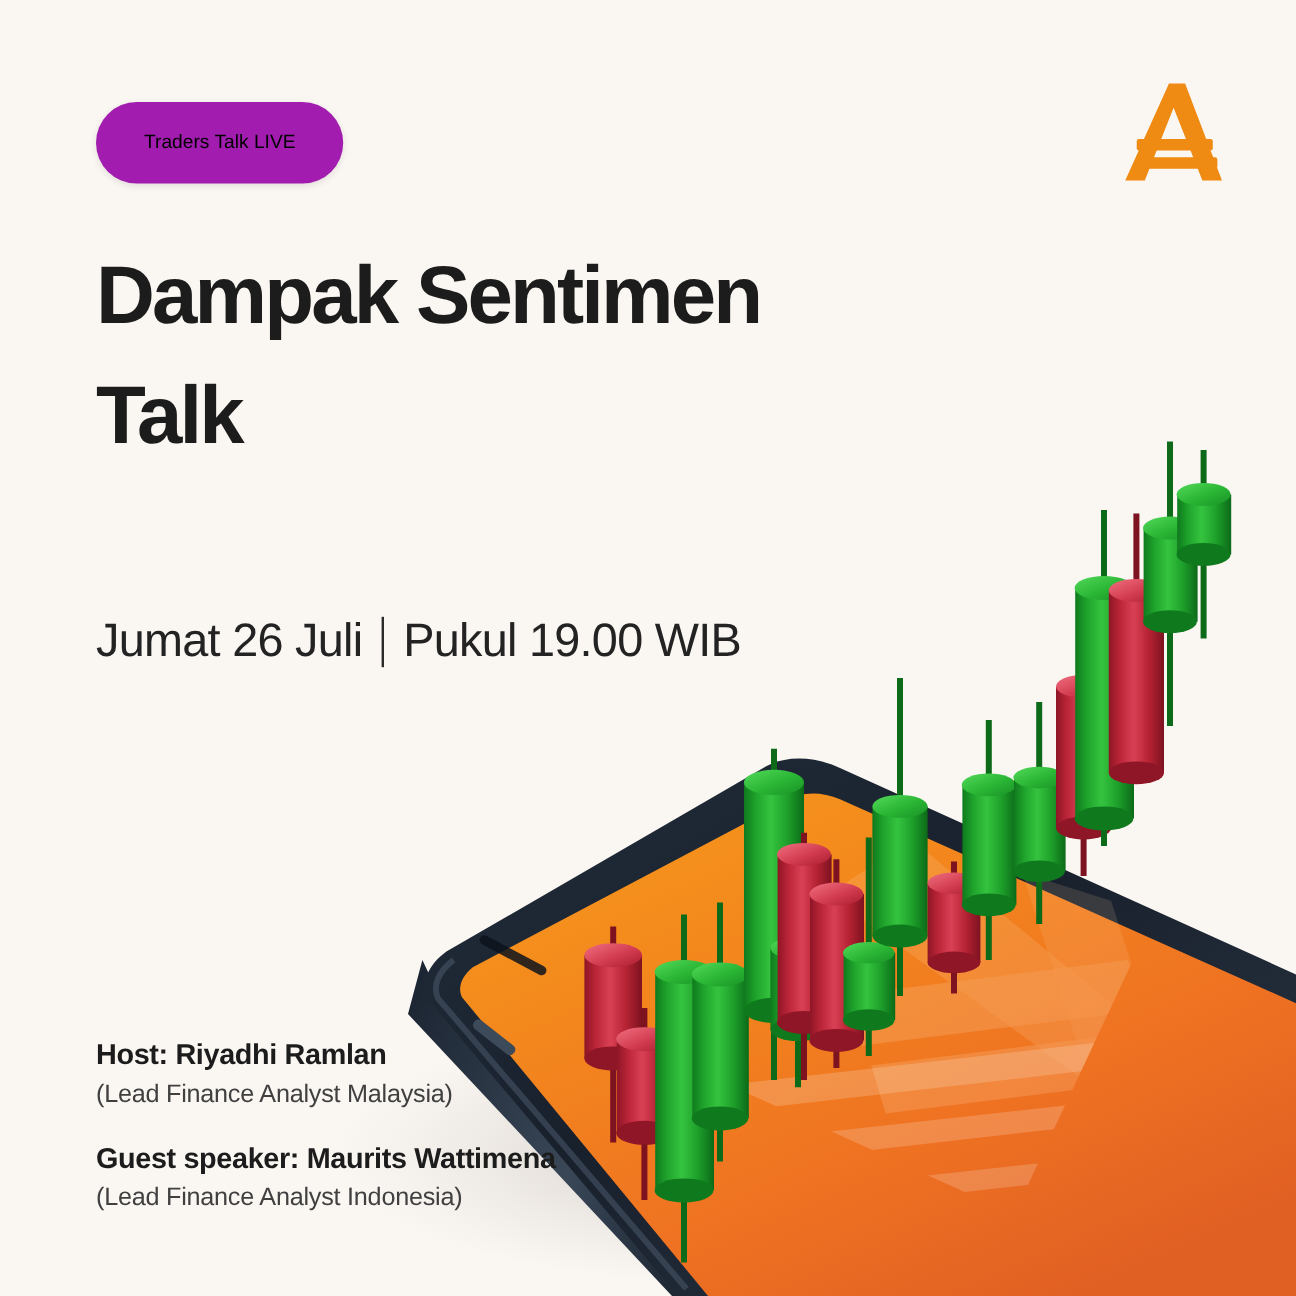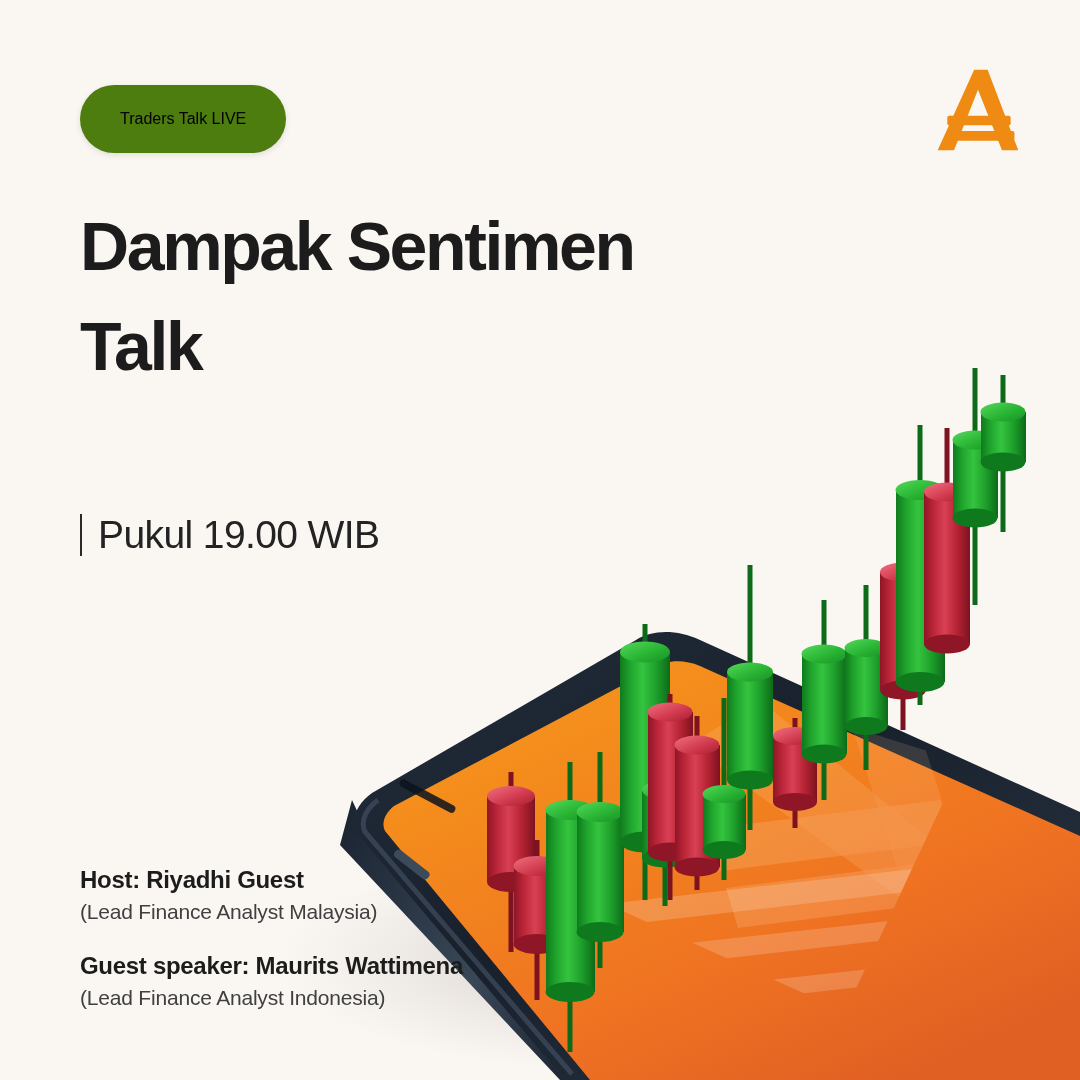--- a/index.html
+++ b/index.html
@@ -15,21 +15,21 @@
     width:1080px; height:1080px;
     background:#faf6f2;
     overflow:hidden;
   }
 
   
   #badge {
     position:absolute; left:80px; top:85px;
     height:68px; padding:0 40px;
     display:flex; align-items:center; justify-content:center;
-    background:#4d7c0f;
+    background:#a21caf;
     border-radius:40px;
     box-shadow:0 2px 6px rgba(0,0,0,.10);
   }
 
   
   #logo { position:absolute; left:930px; top:62px; width:96px; height:96px; }
 
   
   #headline {
     position:absolute; left:80px; top:196px; width:760px;
@@ -295,27 +295,28 @@
       <rect x="22" y="72" width="66" height="10" rx="2"></rect>
     </g>
   </svg>
 
   <h1 id="headline">
     <span class="hl-line">Dampak Sentimen</span>
     <span class="hl-line">Talk</span>
   </h1>
 
   <div id="subtitle">
+    <span>Jumat 26 Juli</span>
     <span id="subtitle-sep"></span>
     <span>Pukul 19.00 WIB</span>
   </div>
 
   <div id="credits">
     <div class="credit-block">
-      <div class="credit-name">Host: Riyadhi Guest</div>
+      <div class="credit-name">Host: Riyadhi Ramlan</div>
       <div class="credit-role">(Lead Finance Analyst Malaysia)</div>
     </div>
     <div class="credit-block">
       <div class="credit-name">Guest speaker: Maurits Wattimena</div>
       <div class="credit-role">(Lead Finance Analyst Indonesia)</div>
     </div>
   </div>
 
 </div>
 

